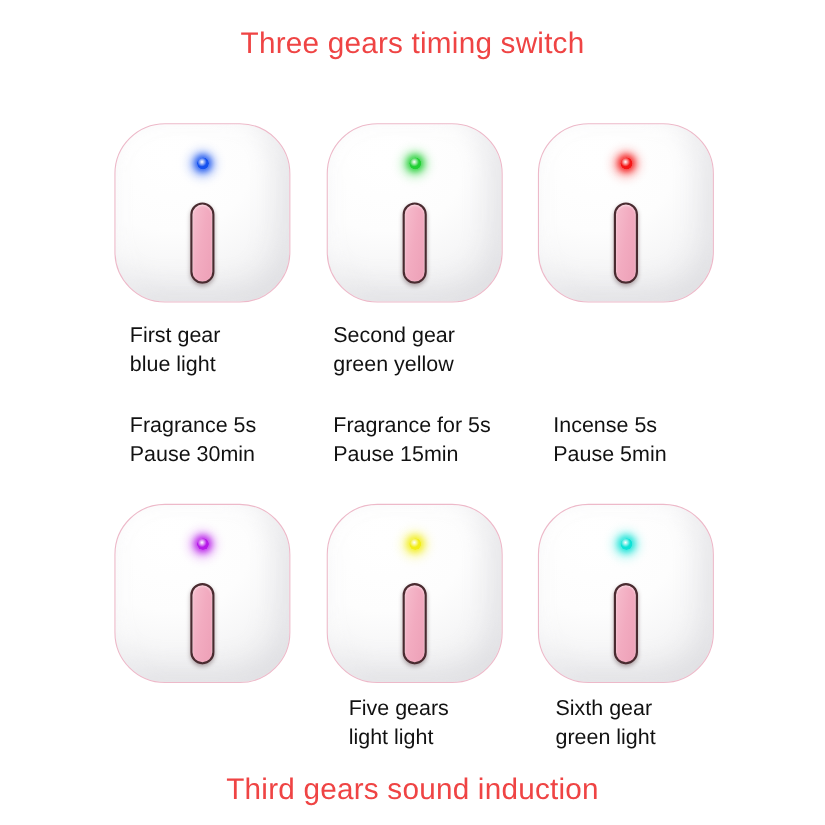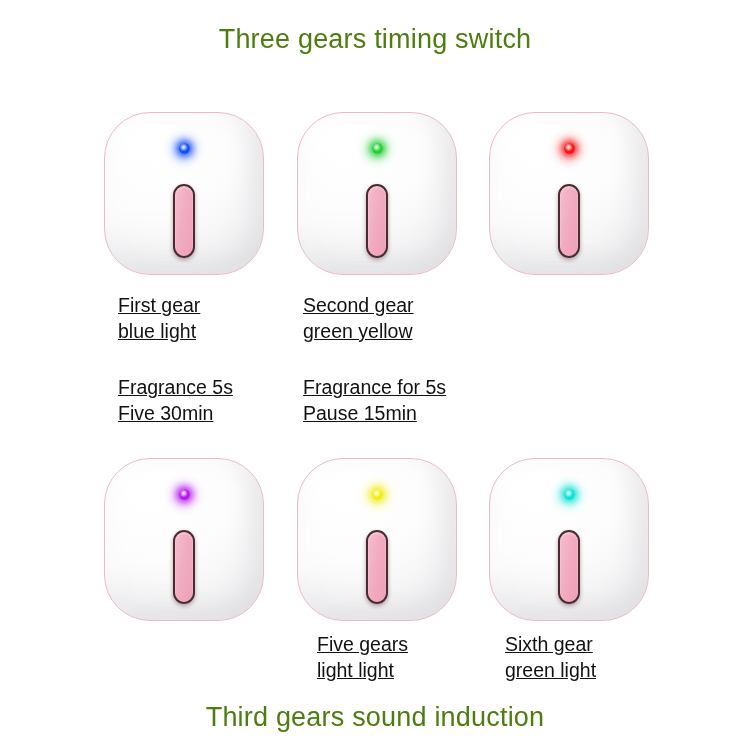--- a/index.html
+++ b/index.html
@@ -24,21 +24,21 @@
 
   
   .heading {
     position: absolute;
     left: 0;
     width: 750px;
     text-align: center;
     font-size: 27px;
     font-weight: 400;
     letter-spacing: 0.2px;
-    color: #4d7c0f;
+    color: #ef4444;
     white-space: nowrap;
   }
   .heading-top { top: 24px; }
   .heading-bottom { top: 702px; }
 
   
   .device-row {
     position: absolute;
     left: 0;
     width: 750px;
@@ -129,21 +129,20 @@
   }
 
   
   .caption {
     position: absolute;
     font-size: 19.5px;
     line-height: 26px;
     color: #111111;
     text-align: left;
     white-space: pre-line;
-    text-decoration: underline;
   }
   .caption-gear-top    { top: 292px; }
   .caption-timing-top  { top: 374px; }
   .caption-gear-bottom { top: 631px; }
 
   .cap-col-0 { left: 118px; }
   .cap-col-1 { left: 303px; }
   .cap-col-2 { left: 503px; }
 
   .cap-col-1-b { left: 317px; }
@@ -183,23 +182,25 @@
     </div>
 
   </div>
 
   <div class="caption caption-gear-top cap-col-0">First gear
 blue light</div>
   <div class="caption caption-gear-top cap-col-1">Second gear
 green yellow</div>
 
   <div class="caption caption-timing-top cap-col-0">Fragrance 5s
-Five 30min</div>
+Pause 30min</div>
   <div class="caption caption-timing-top cap-col-1">Fragrance for 5s
 Pause 15min</div>
+  <div class="caption caption-timing-top cap-col-2">Incense 5s
+Pause 5min</div>
 
   <div class="device-row row-bottom">
 
     <div class="device-cell col-0">
       <div class="device">
         <span class="led-glow" style="background: radial-gradient(circle, rgb(182, 26, 232) 0%, rgba(255, 255, 255, 0) 68%);"></span>
         <span class="led" style="background: radial-gradient(circle at 42% 38%, rgb(255, 255, 255) 0%, rgb(182, 26, 232) 46%, rgb(182, 26, 232) 100%); box-shadow: rgb(182, 26, 232) 0px 0px 7px 2px;"></span>
         <span class="slot"></span>
       </div>
     </div>

